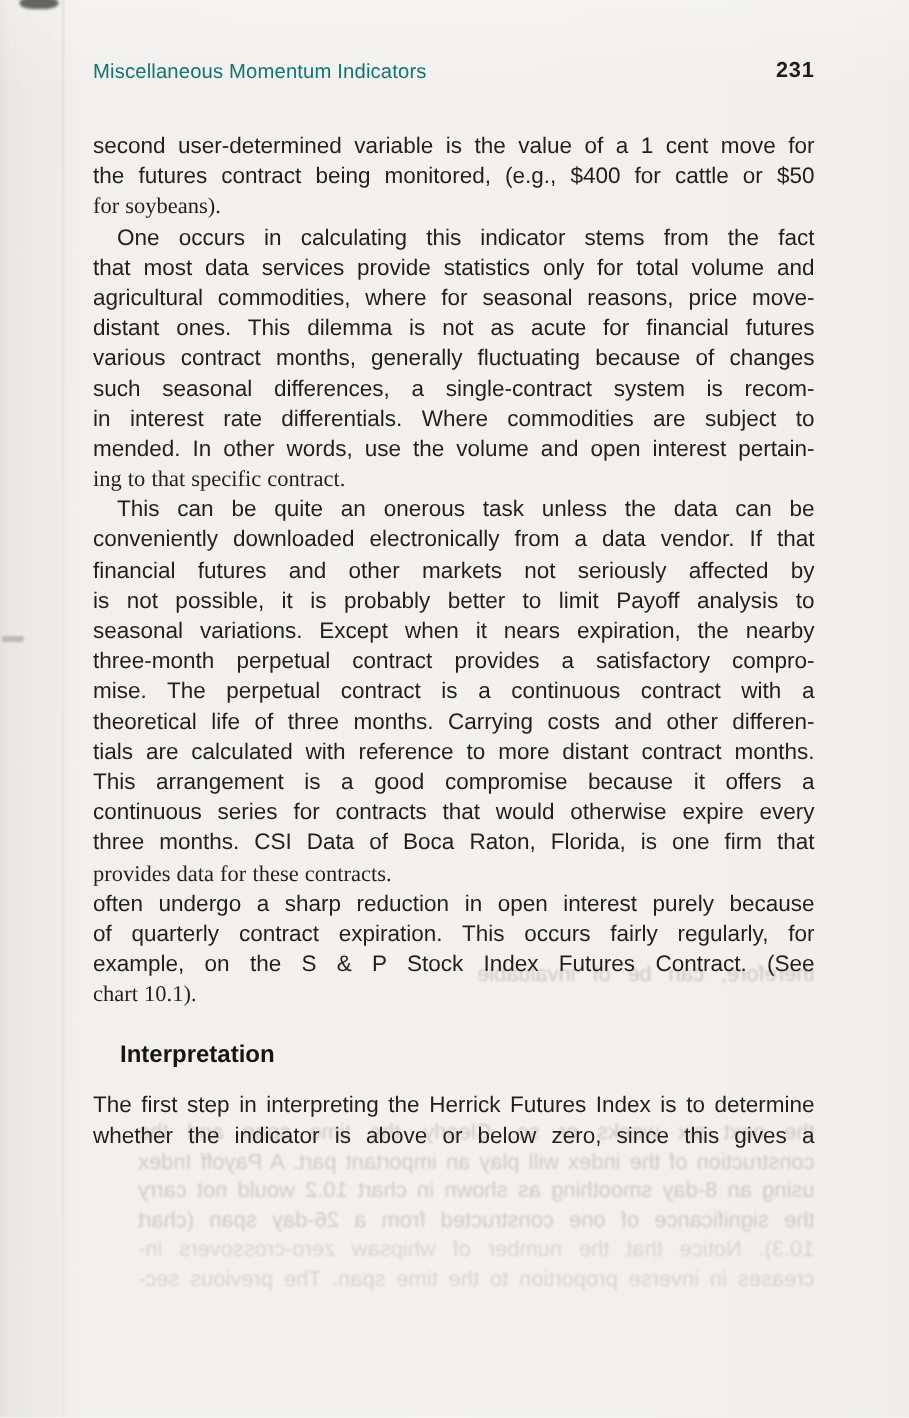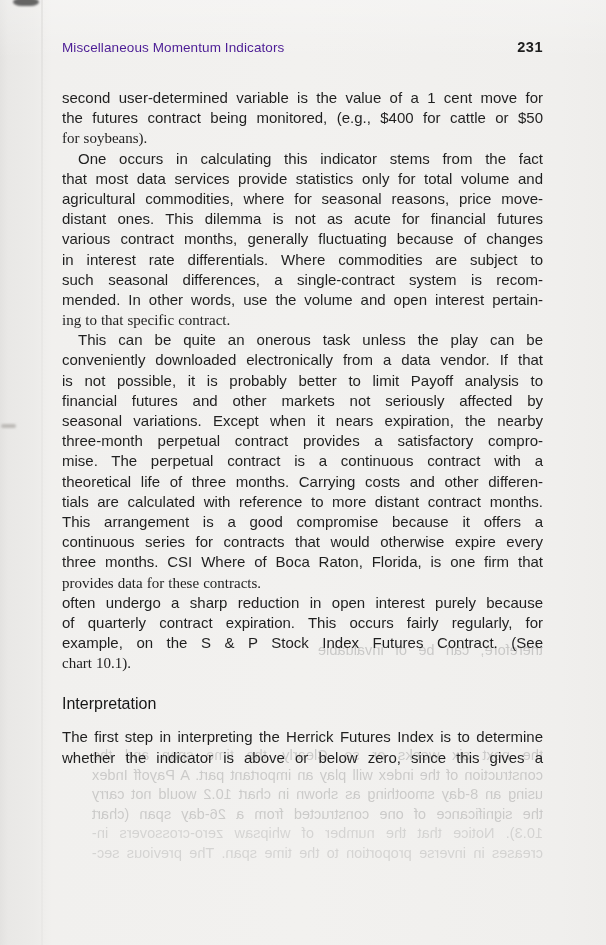--- a/index.html
+++ b/index.html
@@ -10,29 +10,29 @@
       linear-gradient(180deg, rgba(255,255,255,.25) 0, rgba(255,255,255,0) 60px),
       linear-gradient(90deg, #e3e2e0 0px, #e9e8e6 8px, #ecebe9 34px, #f1f0ee 52px, #f2f1ef 300px, #f0efed 560px, #eeedeb 606px);
   }
   .page{position:absolute;inset:0;}
   
   .corner-smudge{position:absolute;left:13px;top:-2px;width:26px;height:8px;background:#4d4d4d;border-radius:40%/60%;filter:blur(1.2px);opacity:.85;}
   .edge-seam{position:absolute;left:41px;top:0;width:2px;height:945px;background:linear-gradient(180deg,#dddcda,#e6e5e3 40%,#e2e1df 70%,#e7e6e4);opacity:.6;}
   .pencil-dash{position:absolute;left:1px;top:424px;width:15px;height:4px;background:#bdbbb7;border-radius:2px;filter:blur(.8px);}
   
   .header{position:absolute;left:62px;top:40px;width:481px;height:18px;}
-  .running-title{position:absolute;left:0;top:0;font-size:13.5px;color:#4c1d95;letter-spacing:.1px;}
+  .running-title{position:absolute;left:0;top:0;font-size:13.5px;color:#0f766e;letter-spacing:.1px;}
   .folio{position:absolute;right:0;top:-1px;font-size:14.5px;font-weight:bold;color:#1d1d1d;letter-spacing:.5px;}
   
   .body-text{position:absolute;left:62px;top:88px;width:481px;color:#1f1f1f;font-size:15px;}
   .tline{height:20.2px;line-height:20.2px;text-align:justify;text-align-last:justify;word-spacing:.02em;}
   .tline.final{text-align-last:left;font-family:Liberation Serif, serif;}
   .tline.indent{text-indent:16px;}
   .tline i{font-style:italic;}
-  .section-heading{margin-top:21px;margin-bottom:13px;height:20px;line-height:20px;font-size:16px;font-weight:normal;color:#161616;}
+  .section-heading{margin-top:21px;margin-bottom:13px;height:20px;line-height:20px;font-size:16px;font-weight:bold;color:#161616;margin-left:18px;}
   
   .ghost{position:absolute;color:#8e8e8e;filter:blur(.55px);font-size:14.6px;pointer-events:none;}
   .ghost .gline{height:19.6px;line-height:19.6px;transform:scaleX(-1);text-align:justify;text-align-last:justify;white-space:nowrap;overflow:hidden;}
   .ghost-a{left:318px;top:641px;width:225px;opacity:.40;}
   .ghost-b{left:92px;top:746px;width:451px;opacity:.38;}
   .ghost-b .gline:nth-child(5),.ghost-b .gline:nth-child(6){opacity:.75;}
 </style>
 </head>
 <body>
 
@@ -62,36 +62,36 @@
   <div class="body-text" id="body-text">
 
     <div class="tline">second user-determined variable is the value of a 1 cent move for</div>
       <div class="tline">the futures contract being monitored, (e.g., $400 for cattle or $50</div>
       <div class="tline final">for soybeans).</div>
       <div class="tline indent">One occurs in calculating this indicator stems from the fact</div>
       <div class="tline">that most data services provide statistics only for total volume and</div>
       <div class="tline">agricultural commodities, where for seasonal reasons, price move-</div>
       <div class="tline">distant ones. This dilemma is not as acute for financial futures</div>
       <div class="tline">various contract months, generally fluctuating because of changes</div>
+      <div class="tline">such seasonal differences, a single-contract system is recom-</div>
       <div class="tline">in interest rate differentials. Where commodities are subject to</div>
-      <div class="tline">such seasonal differences, a single-contract system is recom-</div>
       <div class="tline">mended. In other words, use the volume and open interest pertain-</div>
       <div class="tline final">ing to that specific contract.</div>
-      <div class="tline indent">This can be quite an onerous task unless the play can be</div>
+      <div class="tline indent">This can be quite an onerous task unless the data can be</div>
       <div class="tline">conveniently downloaded electronically from a data vendor. If that</div>
+      <div class="tline">financial futures and other markets not seriously affected by</div>
       <div class="tline">is not possible, it is probably better to limit Payoff analysis to</div>
-      <div class="tline">financial futures and other markets not seriously affected by</div>
       <div class="tline">seasonal variations. Except when it nears expiration, the nearby</div>
       <div class="tline">three-month perpetual contract provides a satisfactory compro-</div>
       <div class="tline">mise. The perpetual contract is a continuous contract with a</div>
       <div class="tline">theoretical life of three months. Carrying costs and other differen-</div>
       <div class="tline">tials are calculated with reference to more distant contract months.</div>
       <div class="tline">This arrangement is a good compromise because it offers a</div>
       <div class="tline">continuous series for contracts that would otherwise expire every</div>
-      <div class="tline">three months. CSI Where of Boca Raton, Florida, is one firm that</div>
+      <div class="tline">three months. CSI Data of Boca Raton, Florida, is one firm that</div>
       <div class="tline final">provides data for these contracts.</div>
       <div class="tline">often undergo a sharp reduction in open interest purely because</div>
       <div class="tline">of quarterly contract expiration. This occurs fairly regularly, for</div>
       <div class="tline">example, on the S &amp; P Stock Index Futures Contract. (See</div>
       <div class="tline final">chart 10.1).</div>
       <div class="section-heading" id="heading-slot">Interpretation</div>
 
   <div class="tline">The first step in interpreting the Herrick Futures Index is to determine</div>
       <div class="tline">whether the indicator is above or below zero, since this gives a</div>
     </div>

